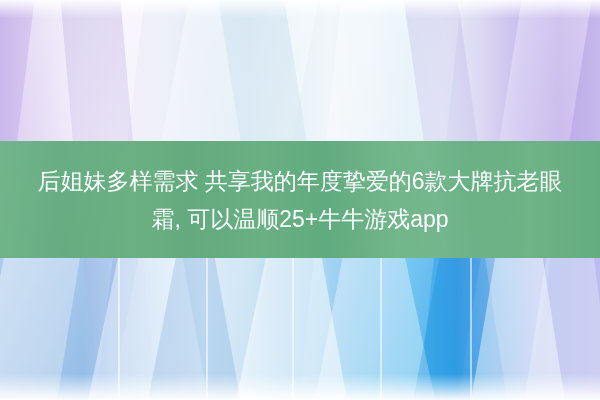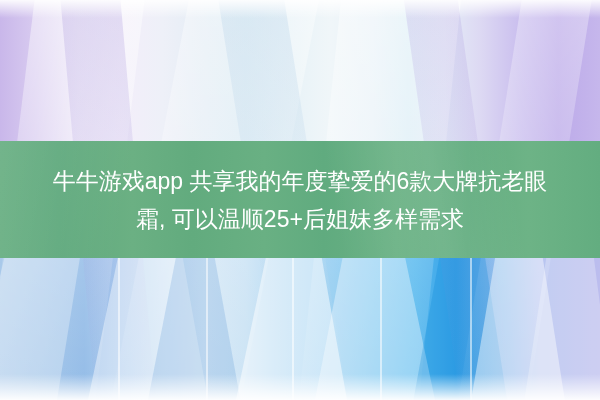--- a/index.html
+++ b/index.html
@@ -196,19 +196,19 @@
   <div class="seam" style="left:118px"></div>
   <div class="seam" style="left:206px"></div>
   <div class="seam" style="left:292px"></div>
   <div class="seam" style="left:380px"></div>
   <div class="seam" style="left:470px"></div>
 
   <div class="edge-top"></div>
   <div class="edge-bottom"></div>
 
   <div class="caption-banner">
-    <div class="caption-line">牛牛游戏app 共享我的年度挚爱的6款大牌抗老眼</div>
-    <div class="caption-line">霜, 可以温顺25+后姐妹多样需求</div>
+    <div class="caption-line">后姐妹多样需求 共享我的年度挚爱的6款大牌抗老眼</div>
+    <div class="caption-line">霜, 可以温顺25+牛牛游戏app</div>
   </div>
 
   <div class="watermark"></div>
 
 </div>
 
 </body></html>

